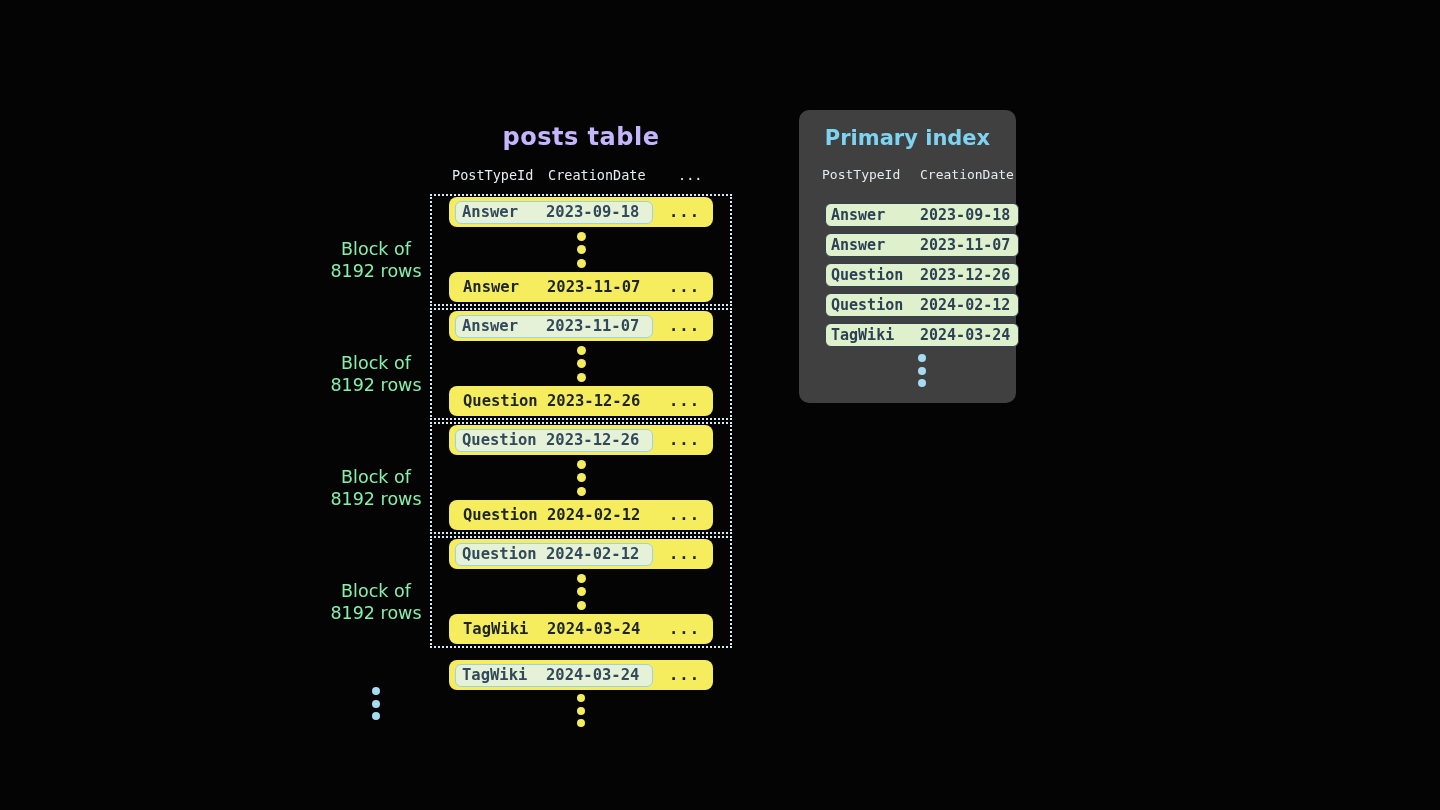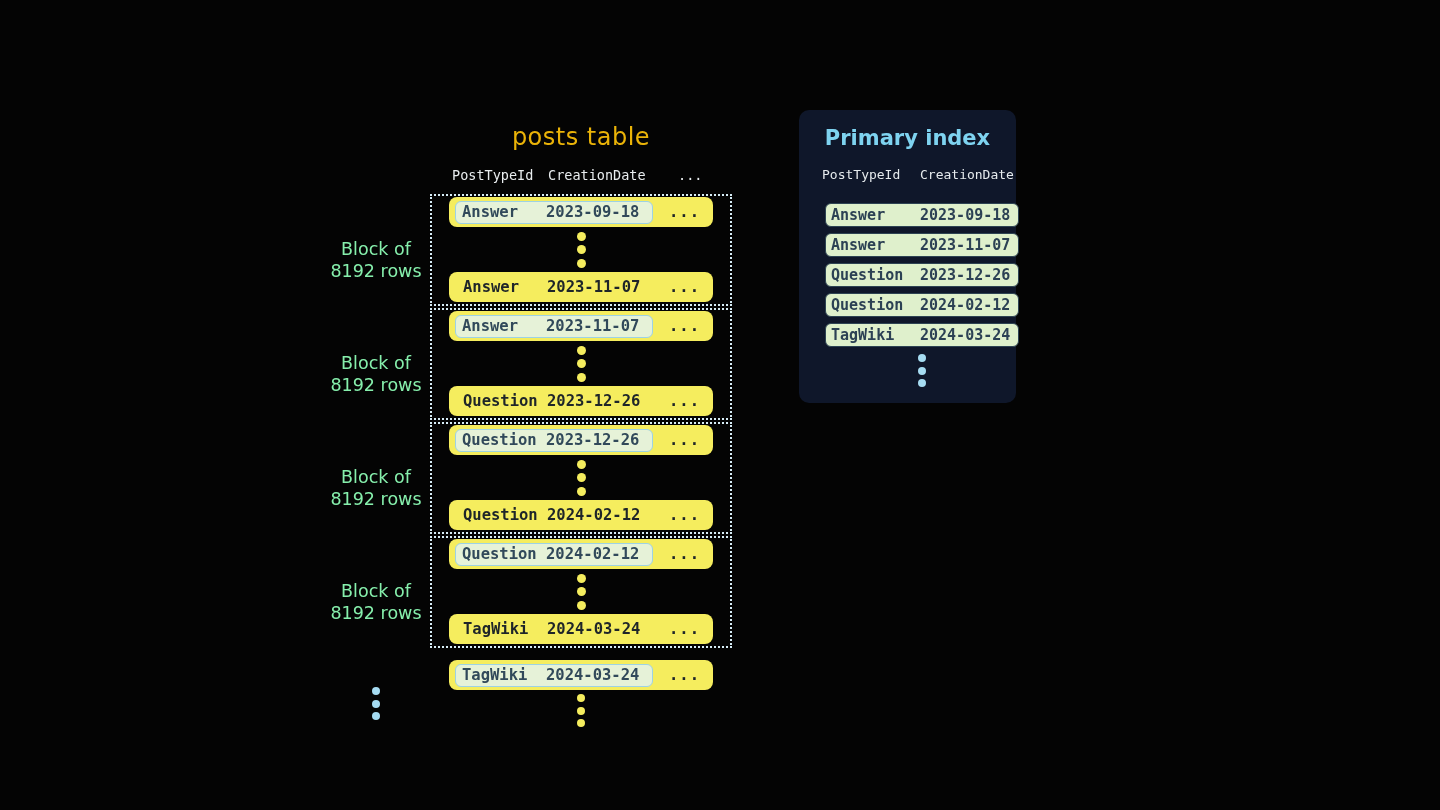--- a/index.html
+++ b/index.html
@@ -3,21 +3,21 @@
 <meta charset="utf-8">
 <style>
   html,body { margin:0; padding:0; background:#000; }
   .stage {
     position:relative; width:1440px; height:810px; background:#040404;
     overflow:hidden; font-family:"DejaVu Sans","Liberation Sans",sans-serif;
   }
   
   .posts-title {
     position:absolute; left:430px; top:123px; width:302px; text-align:center;
-    color:#eab308; font-size:24px; font-weight:400; letter-spacing:.5px;
+    color:#c4b5fd; font-size:24px; font-weight:700; letter-spacing:.5px;
   }
   .posts-header {
     position:absolute; left:430px; top:167px; width:302px; height:18px;
     color:#e9edef; font-family:"DejaVu Sans Mono",monospace; font-size:13.5px; font-weight:500;
   }
   .posts-header .h1 { position:absolute; left:22px; }
   .posts-header .h2 { position:absolute; left:118px; }
   .posts-header .h3 { position:absolute; left:248px; }
 
   .block {
@@ -54,21 +54,21 @@
   }
   .l1{top:238px}.l2{top:352px}.l3{top:466px}.l4{top:580px}
 
   .overflow-row { position:absolute; left:449px; top:660px; }
   .bottom-dots-yellow { position:absolute; left:449px; top:694px; width:264px; }
   .bottom-dots-blue   { position:absolute; left:300px; top:687px; width:152px; }
 
   
   .panel {
     position:absolute; left:799px; top:110px; width:217px; height:293px;
-    background:#0f172a; border-radius:10px;
+    background:#404040; border-radius:10px;
   }
   .panel-title {
     padding-top:16px; text-align:center; color:#7ed3f0; font-size:21px; font-weight:600;
   }
   .panel-header {
     position:absolute; left:0; top:57px; width:248px; height:16px;
     color:#e6ebee; font-family:"DejaVu Sans Mono",monospace; font-size:13px; font-weight:500;
   }
   .panel-header .h1 { position:absolute; left:23px; }
   .panel-header .h2 { position:absolute; left:121px; }

